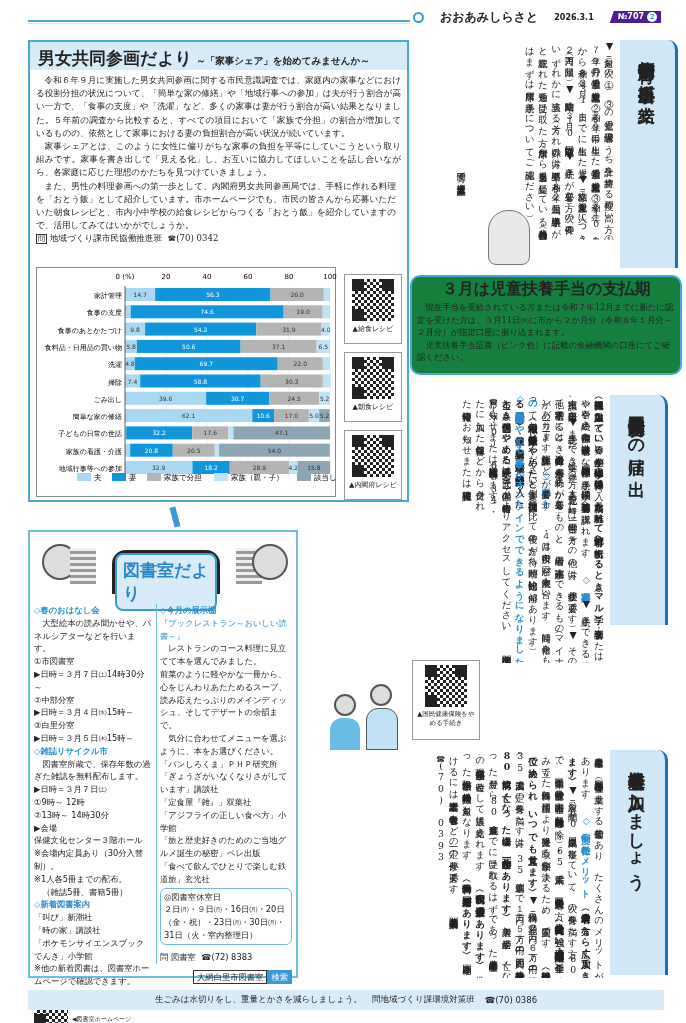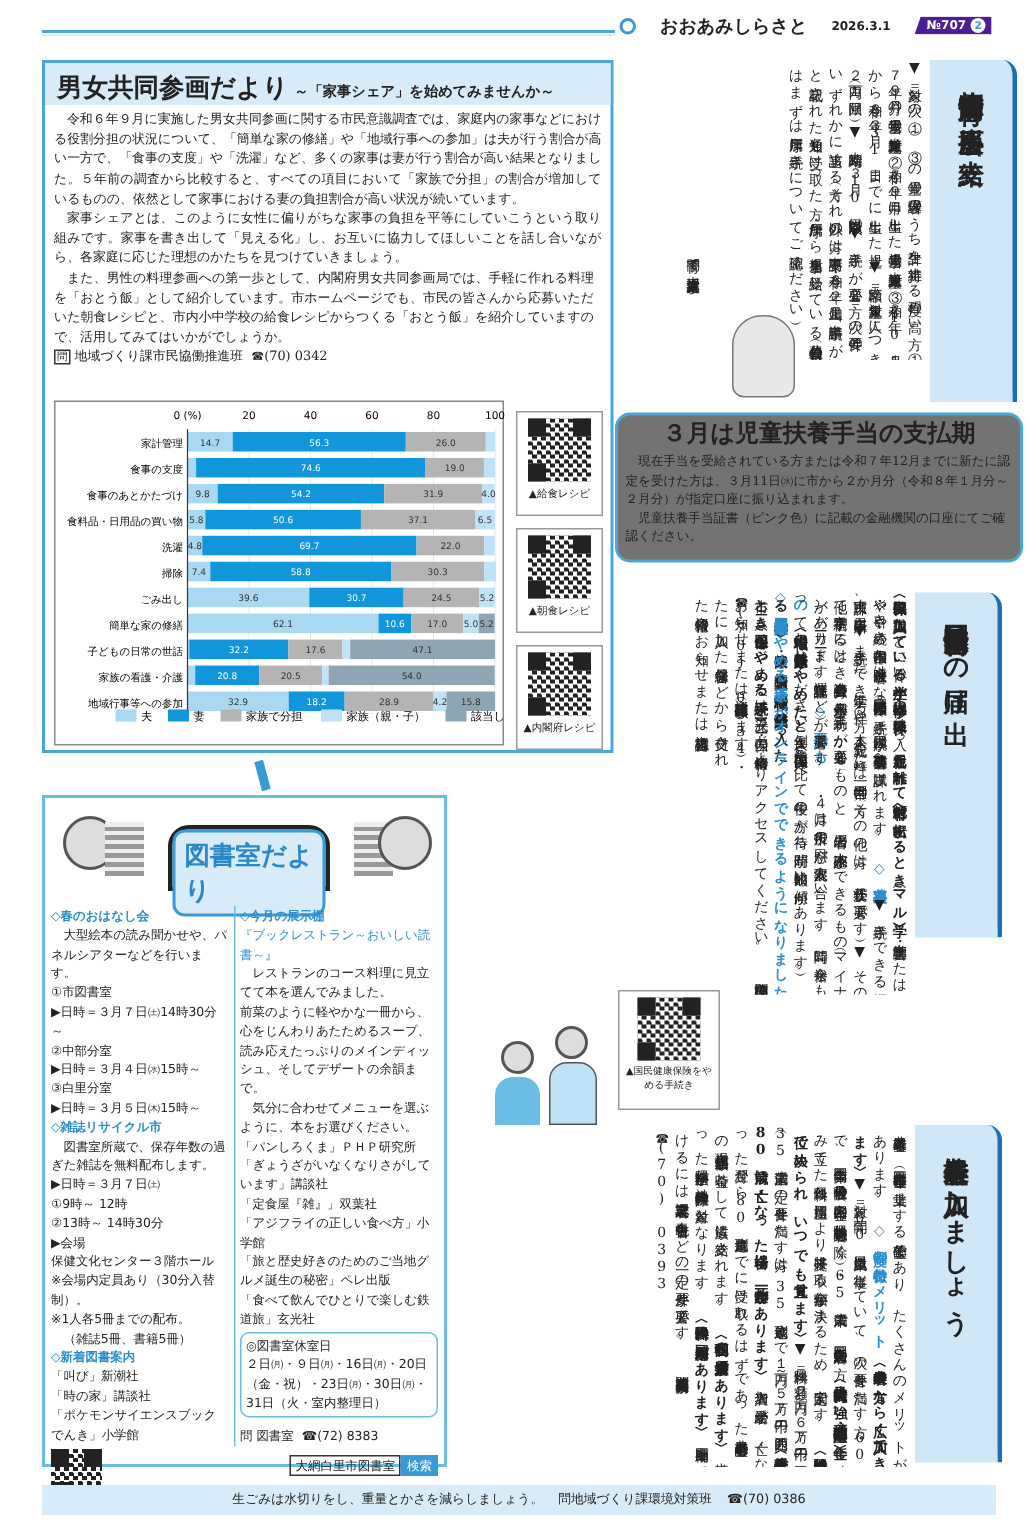--- a/index.html
+++ b/index.html
@@ -37,21 +37,21 @@
 .lib-title span{background:#d7ecf8;border:2px solid #3a9ad6;border-radius:8px;padding:4px 6px;color:#2b88c8;font-size:17px;font-weight:bold;font-family:"DejaVu Sans",sans-serif}
 .lib-col{font-size:8.3px;line-height:12.8px;font-family:"DejaVu Sans",sans-serif}
 .blue{color:#2b8fd0;font-weight:bold}
 .closed-box{border:1px solid #6cbde6;border-radius:6px;padding:2px 3px;margin-top:2px}
 .search-box{display:flex;align-items:flex-start;font-size:8.3px;font-family:Liberation Sans, sans-serif}
 .search-box .kw{border:1px solid #333;padding:0 3px}
 .search-box .btn{background:#3a9ad6;color:#fff;padding:1px 4px}
 
 .banner{background:#cfe7f7;border-right:3px solid #1c6fb4;border-radius:0 10px 0 0;display:flex;justify-content:center;padding-top:8px}
 .banner-text{writing-mode:vertical-rl;text-orientation:upright;font-size:17px;font-weight:bold;font-family:"DejaVu Sans",sans-serif;letter-spacing:0.5px}
-.child-box{left:410px;top:275px;width:272px;height:100px;border:2px solid #4aa8d8;border-radius:10px;background:#737373;padding:2px 5px}
+.child-box{left:410px;top:275px;width:272px;height:100px;border:2px solid #4aa8d8;border-radius:10px;background:#15803d;padding:2px 5px}
 .child-title{font-size:16px;font-weight:bold;text-align:center;font-family:"DejaVu Sans",sans-serif;margin-bottom:1px}
 .child-body{font-size:8.4px;line-height:12.6px}
 .child-body p{text-indent:1em}
 .footer{left:28px;top:990px;width:636px;height:20px;background:#d7ecf8;display:flex;align-items:center;justify-content:center;font-size:8.5px;font-family:"DejaVu Sans",sans-serif;gap:10px}
 .bold{font-weight:bold}
 .person{border-radius:50%;background:#ddd;border:2px solid #555}
 </style>
 </head>
 <body>
 
@@ -317,20 +317,21 @@
     <div>②13時～ 14時30分</div>
     <div>▶会場</div>
     <div>保健文化センター３階ホール</div>
     <div>※会場内定員あり（30分入替制）。</div>
     <div>※1人各5冊までの配布。</div>
     <div style="padding-left:1em">（雑誌5冊、書籍5冊）</div>
     <div class="blue">◇新着図書案内</div>
     <div>「叫び」新潮社</div>
     <div>「時の家」講談社</div>
     <div>「ポケモンサイエンスブック　でんき」小学館</div>
+    <div>※他の新着図書は、図書室ホームページで確認できます。</div>
     <div style="display:flex;align-items:flex-end;gap:4px;margin-top:4px">
       <div class="qrimg" style="width:34px;height:34px"></div>
       <span style="font-size:6px">◀図書室ホームページ</span>
     </div>
   </div>
   <div class="abs" style="left:126px;top:72px;width:1px;height:360px;background:#6cbde6"></div>
   <div class="abs lib-col" style="left:130px;top:72px;width:132px">
     <div class="blue">◇今月の展示棚</div>
     <div style="color:#2b8fd0">『ブックレストラン～おいしい読書～』</div>
     <div style="text-indent:1em">レストランのコース料理に見立てて本を選んでみました。</div>

